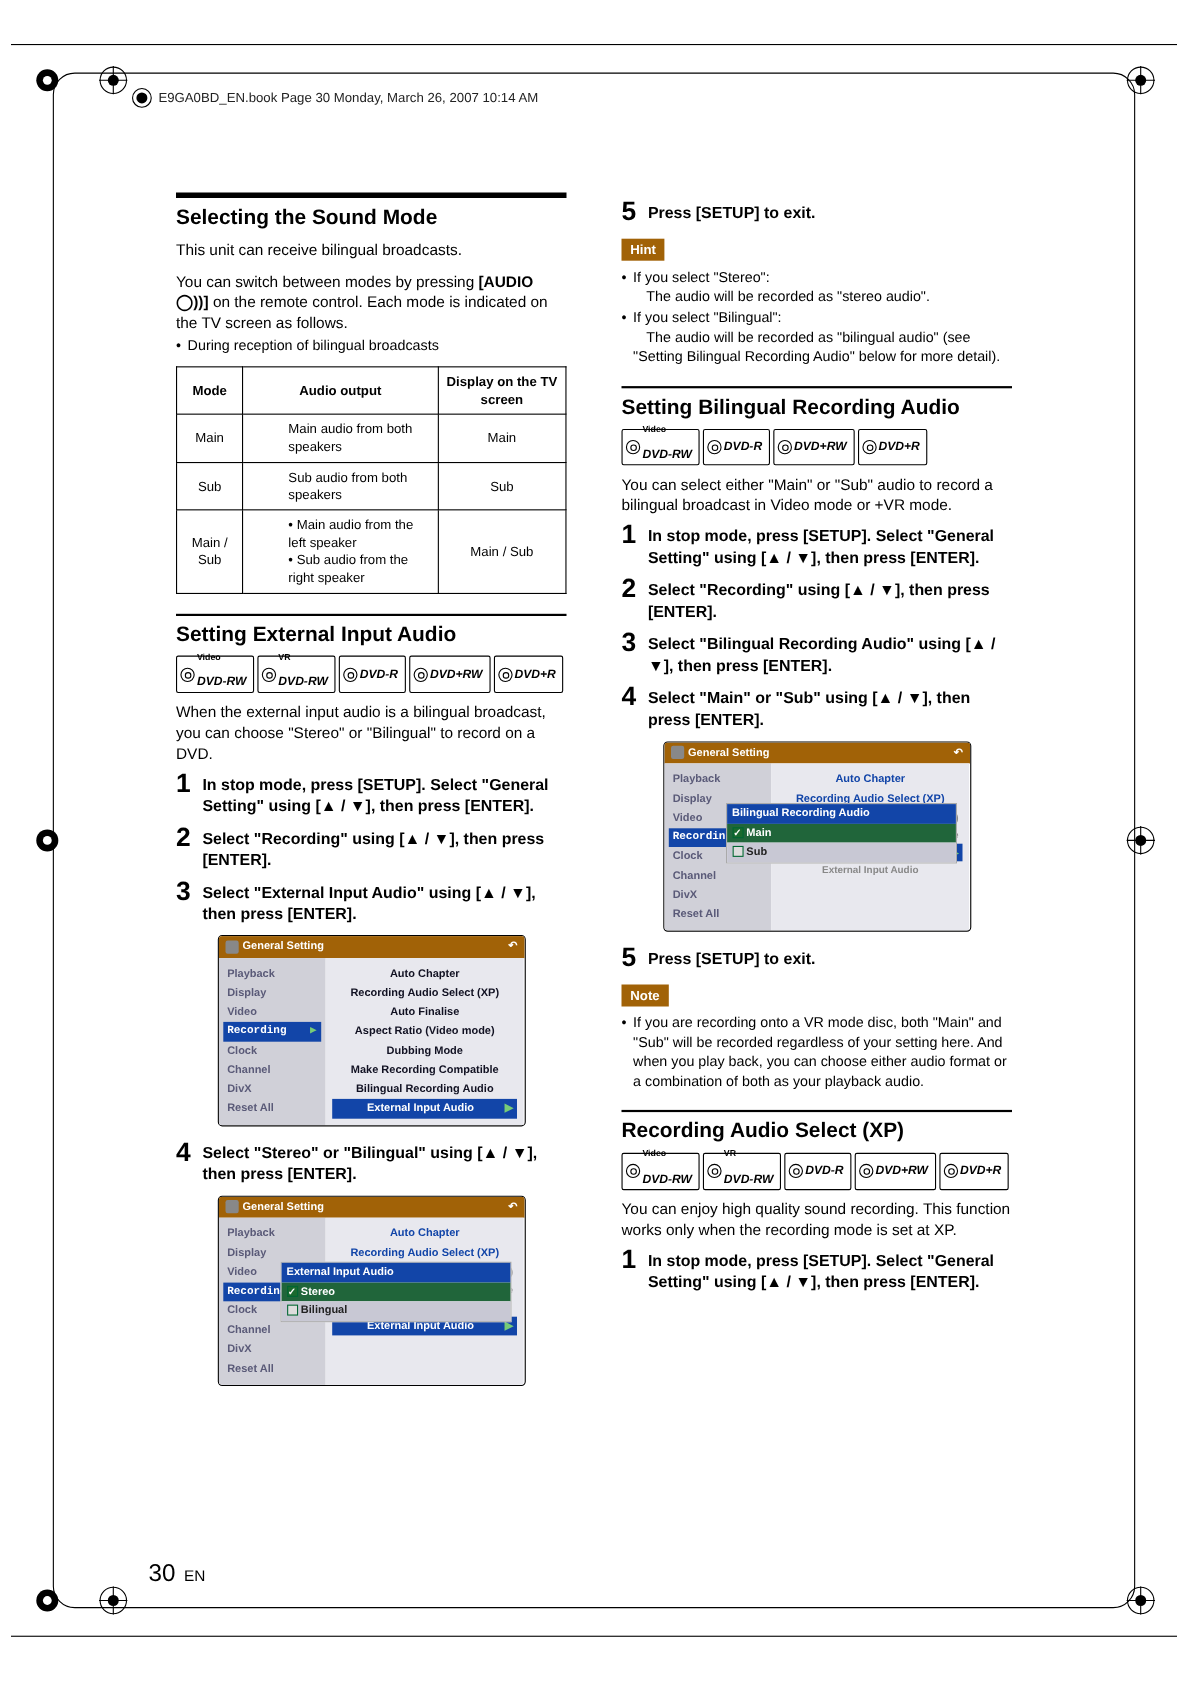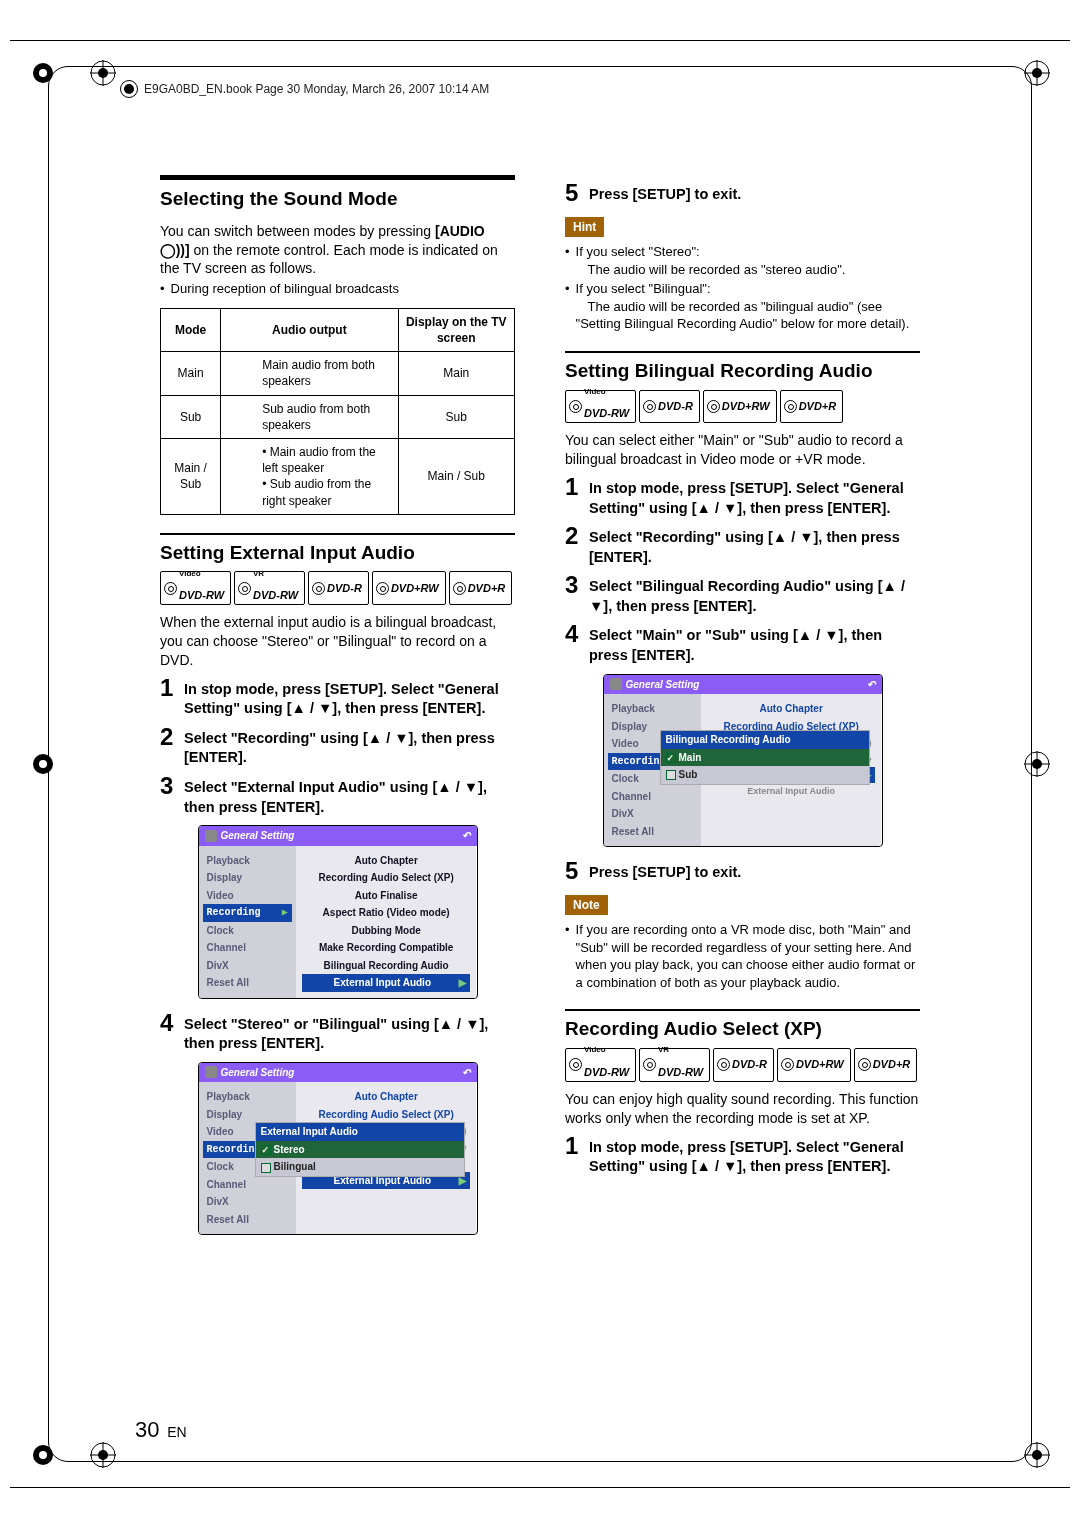--- a/index.html
+++ b/index.html
@@ -170,28 +170,27 @@
     .osd {
       width: 280px;
       margin: 8px auto 12px;
       border: 1px solid #000;
       border-radius: 4px;
       background: #fff;
       font-size: 10px;
       overflow: hidden;
     }
     .osd-title {
-      background: #8b5cf6;
+      background: #a16207;
       color: #fff;
       font-weight: bold;
       padding: 3px 6px;
       display: flex;
       align-items: center;
       gap: 4px;
-      font-style: italic;
     }
     .osd-title .mic {
       width: 12px; height: 12px;
       background: #888;
       border-radius: 2px;
     }
     .osd-body {
       display: flex;
       min-height: 130px;
       position: relative;
@@ -325,20 +324,21 @@
   <span class="hdr-circle">
       <span class="inner-dot"></span>
     </span>
   <span>E9GA0BD_EN.book  Page 30  Monday, March 26, 2007  10:14 AM</span>
 </div>
 
 <div class="content">
 
   <div class="col">
     <div class="h1">Selecting the Sound Mode</div>
+    <p>This unit can receive bilingual broadcasts.</p>
     <p style="margin-top:10px">
       <span>You can switch between modes by pressing </span><b>[AUDIO ◯))]</b><span> on the remote control. Each mode is indicated on the TV screen as follows.</span>
     </p>
     <div class="bullet-item">
         <span class="dot">•</span>
         <span>During reception of bilingual broadcasts</span>
       </div>
 
     <table class="mode-table">
       <thead>

